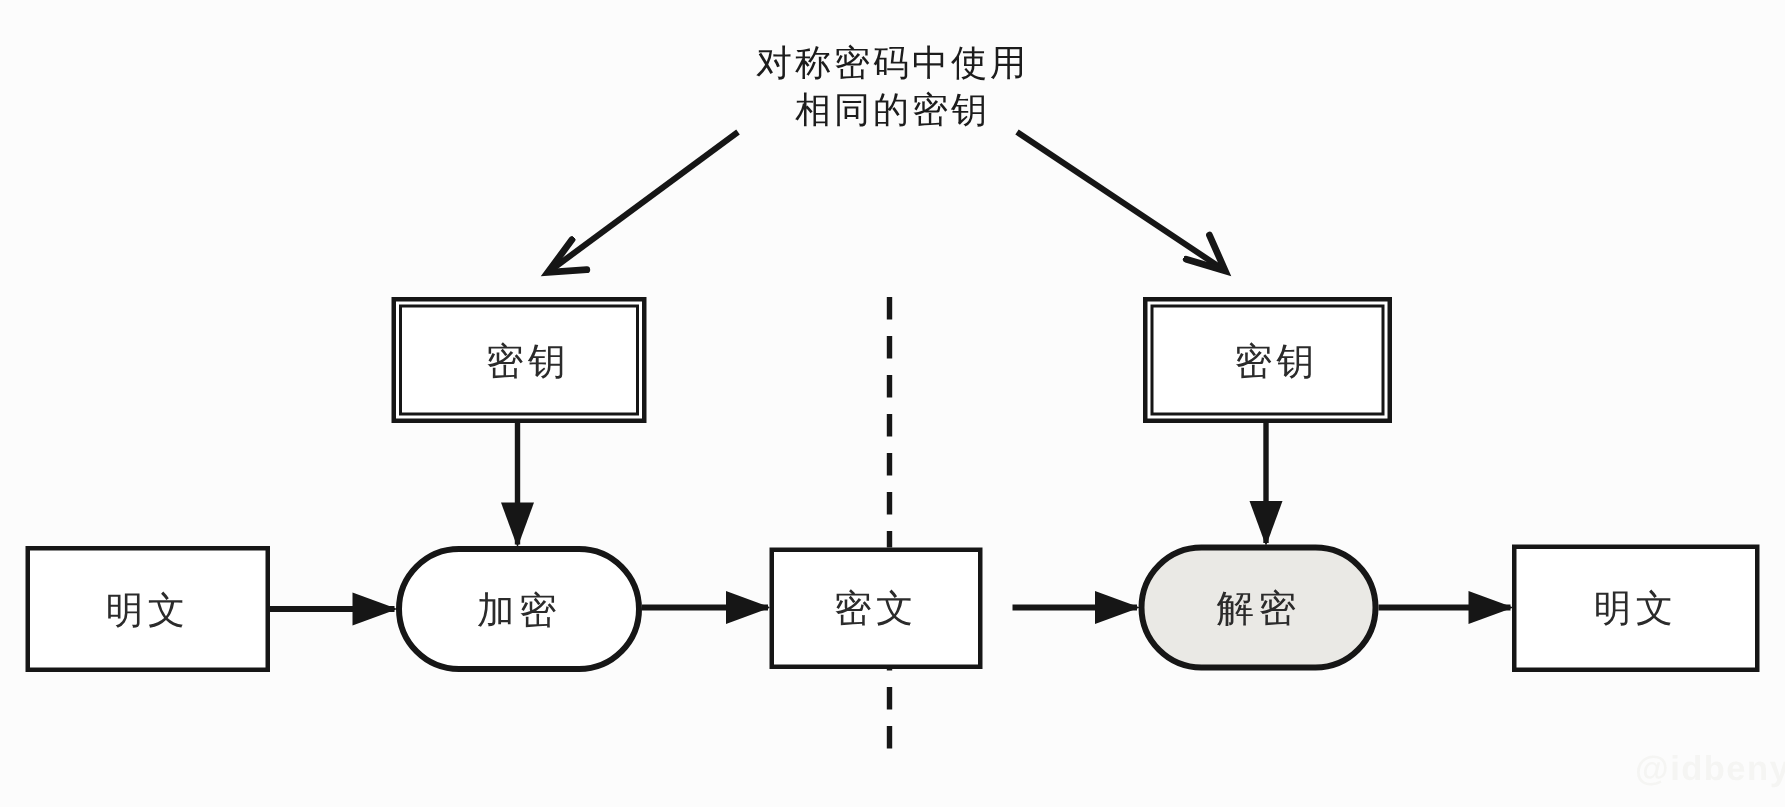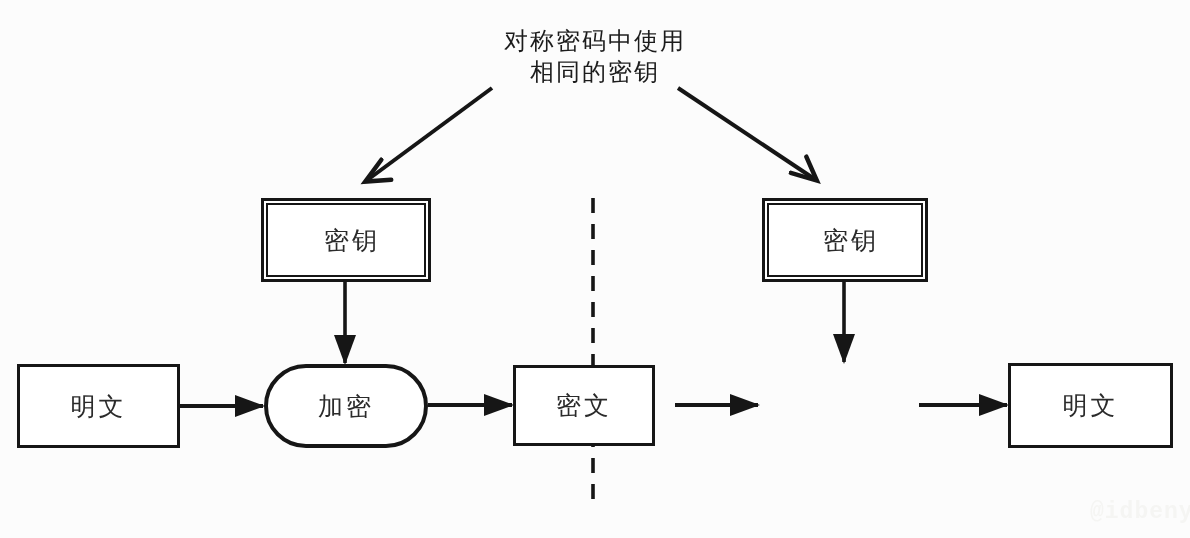--- a/index.html
+++ b/index.html
@@ -7,21 +7,21 @@
     --label:#2b2b2b;
     --bg:#fcfcfc;
     --decrypt-fill:#eae9e5;
   }
   html,body{margin:0;padding:0;background:var(--bg);}
   .canvas{
     position:relative;
     width:1190px;height:538px;
     background:var(--bg);
     overflow:hidden;
-    font-family:Liberation Mono, monospace;
+    font-family:Liberation Sans, sans-serif;
   }
   .annotation{
     position:absolute;
     left:430px;top:27px;width:330px;
     text-align:center;
     font-size:24px;line-height:31px;
     color:#1c1c1c;
     letter-spacing:2px;
     font-weight:500;
     z-index:3;
@@ -109,19 +109,22 @@
 
   <div class="node rect pt-left">
     <span>明文</span>
   </div>
   <div class="node stadium encrypt">
     <span>加密</span>
   </div>
   <div class="node rect ct">
     <span>密文</span>
   </div>
+  <div class="node stadium decrypt">
+    <span>解密</span>
+  </div>
   <div class="node rect pt-right">
     <span>明文</span>
   </div>
 
   <div class="watermark">@idbeny</div>
 
 </div>
 
 </body></html>

